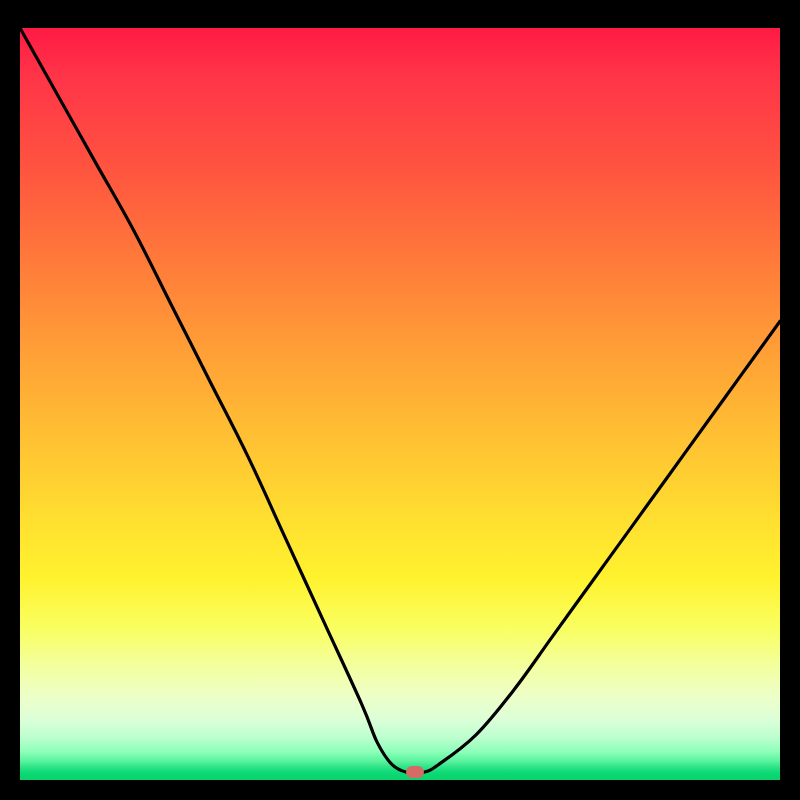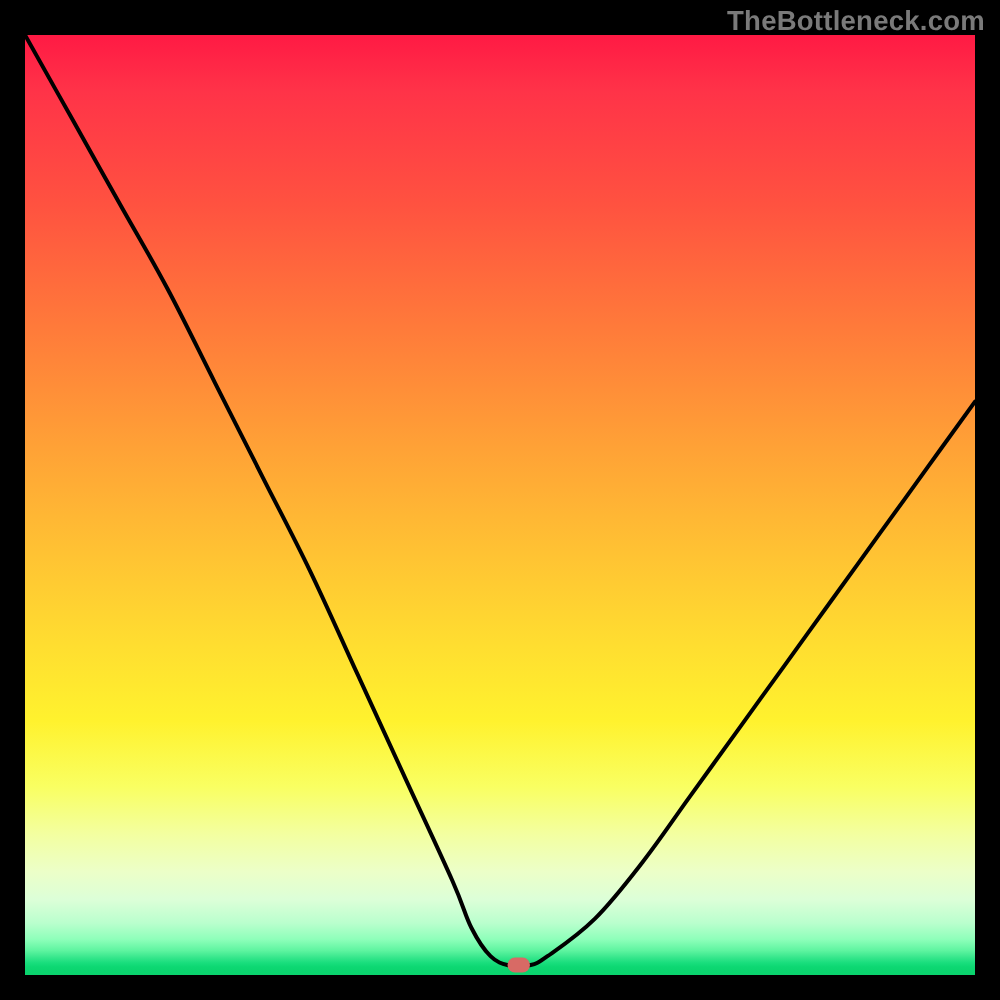--- a/index.html
+++ b/index.html
@@ -74,21 +74,20 @@
     background: #d86a65;
     border-radius: 7px;
     transform: translate(-50%, -50%);
   }
 </style>
 </head>
 <body>
 
 <div class="frame">
 
-  <div class="watermark">TheBottleneck.com</div>
 
   <div class="plot">
     <div class="gradient"></div>
 
     <svg class="curve" viewBox="0 0 760 752" preserveAspectRatio="none">
       <path id="curve-path" fill="none" stroke="#000" stroke-width="3.2" stroke-linecap="round" stroke-linejoin="round" d="M 0 0 C 6.84 12.18239999999999, 24.32 43.31519999999995, 38 67.67999999999995 C 51.68 92.04479999999995, 62.32 110.99520000000001, 76 135.36 C 89.68 159.72480000000002, 100.32 177.32159999999996, 114 203.03999999999996 C 127.68 228.75839999999997, 138.32 251.168, 152 278.24 C 165.68 305.312, 176.32 326.368, 190 353.44 C 203.68 380.512, 214.32 400.21439999999996, 228 428.64 C 241.68 457.0656, 252.32 481.5808, 266 511.36 C 279.68 541.1392000000001, 290.32 564.3008000000001, 304 594.08 C 317.68 623.8592, 332.424 655.1424, 342 676.8 C 351.576 698.4576, 351.728 703.5712, 357.2 714.4 C 362.67199999999997 725.2288, 366.928 731.5456, 372.4 736.96 C 377.87199999999996 742.3744, 382.12800000000004 743.1264, 387.6 744.48 C 393.072 745.8336, 397.32800000000003 745.8336, 402.8 744.48 C 408.272 743.1264, 408.42400000000004 743.7280000000001, 418.00000000000006 736.96 C 427.5760000000001 730.192, 442.32 720.416, 456 706.88 C 469.68 693.3439999999999, 480.32 679.3568, 494 661.76 C 507.68 644.1632, 518.32 628.0704, 532 609.12 C 545.68 590.1696000000001, 556.32 575.4304000000001, 570 556.48 C 583.68 537.5296, 594.32 522.7904, 608 503.84 C 621.68 484.8896, 632.32 470.1504, 646 451.2 C 659.68 432.2496, 670.32 417.5104, 684 398.56 C 697.68 379.6096, 708.32 364.87039999999996, 722 345.91999999999996 C 735.68 326.96959999999996, 753.16 302.7552, 760 293.28000000000003"></path>
     </svg>
 
     <div class="marker" id="marker-dot" style="left: 395.2px; top: 744.48px; background: rgb(216, 106, 101);"></div>
   </div>

